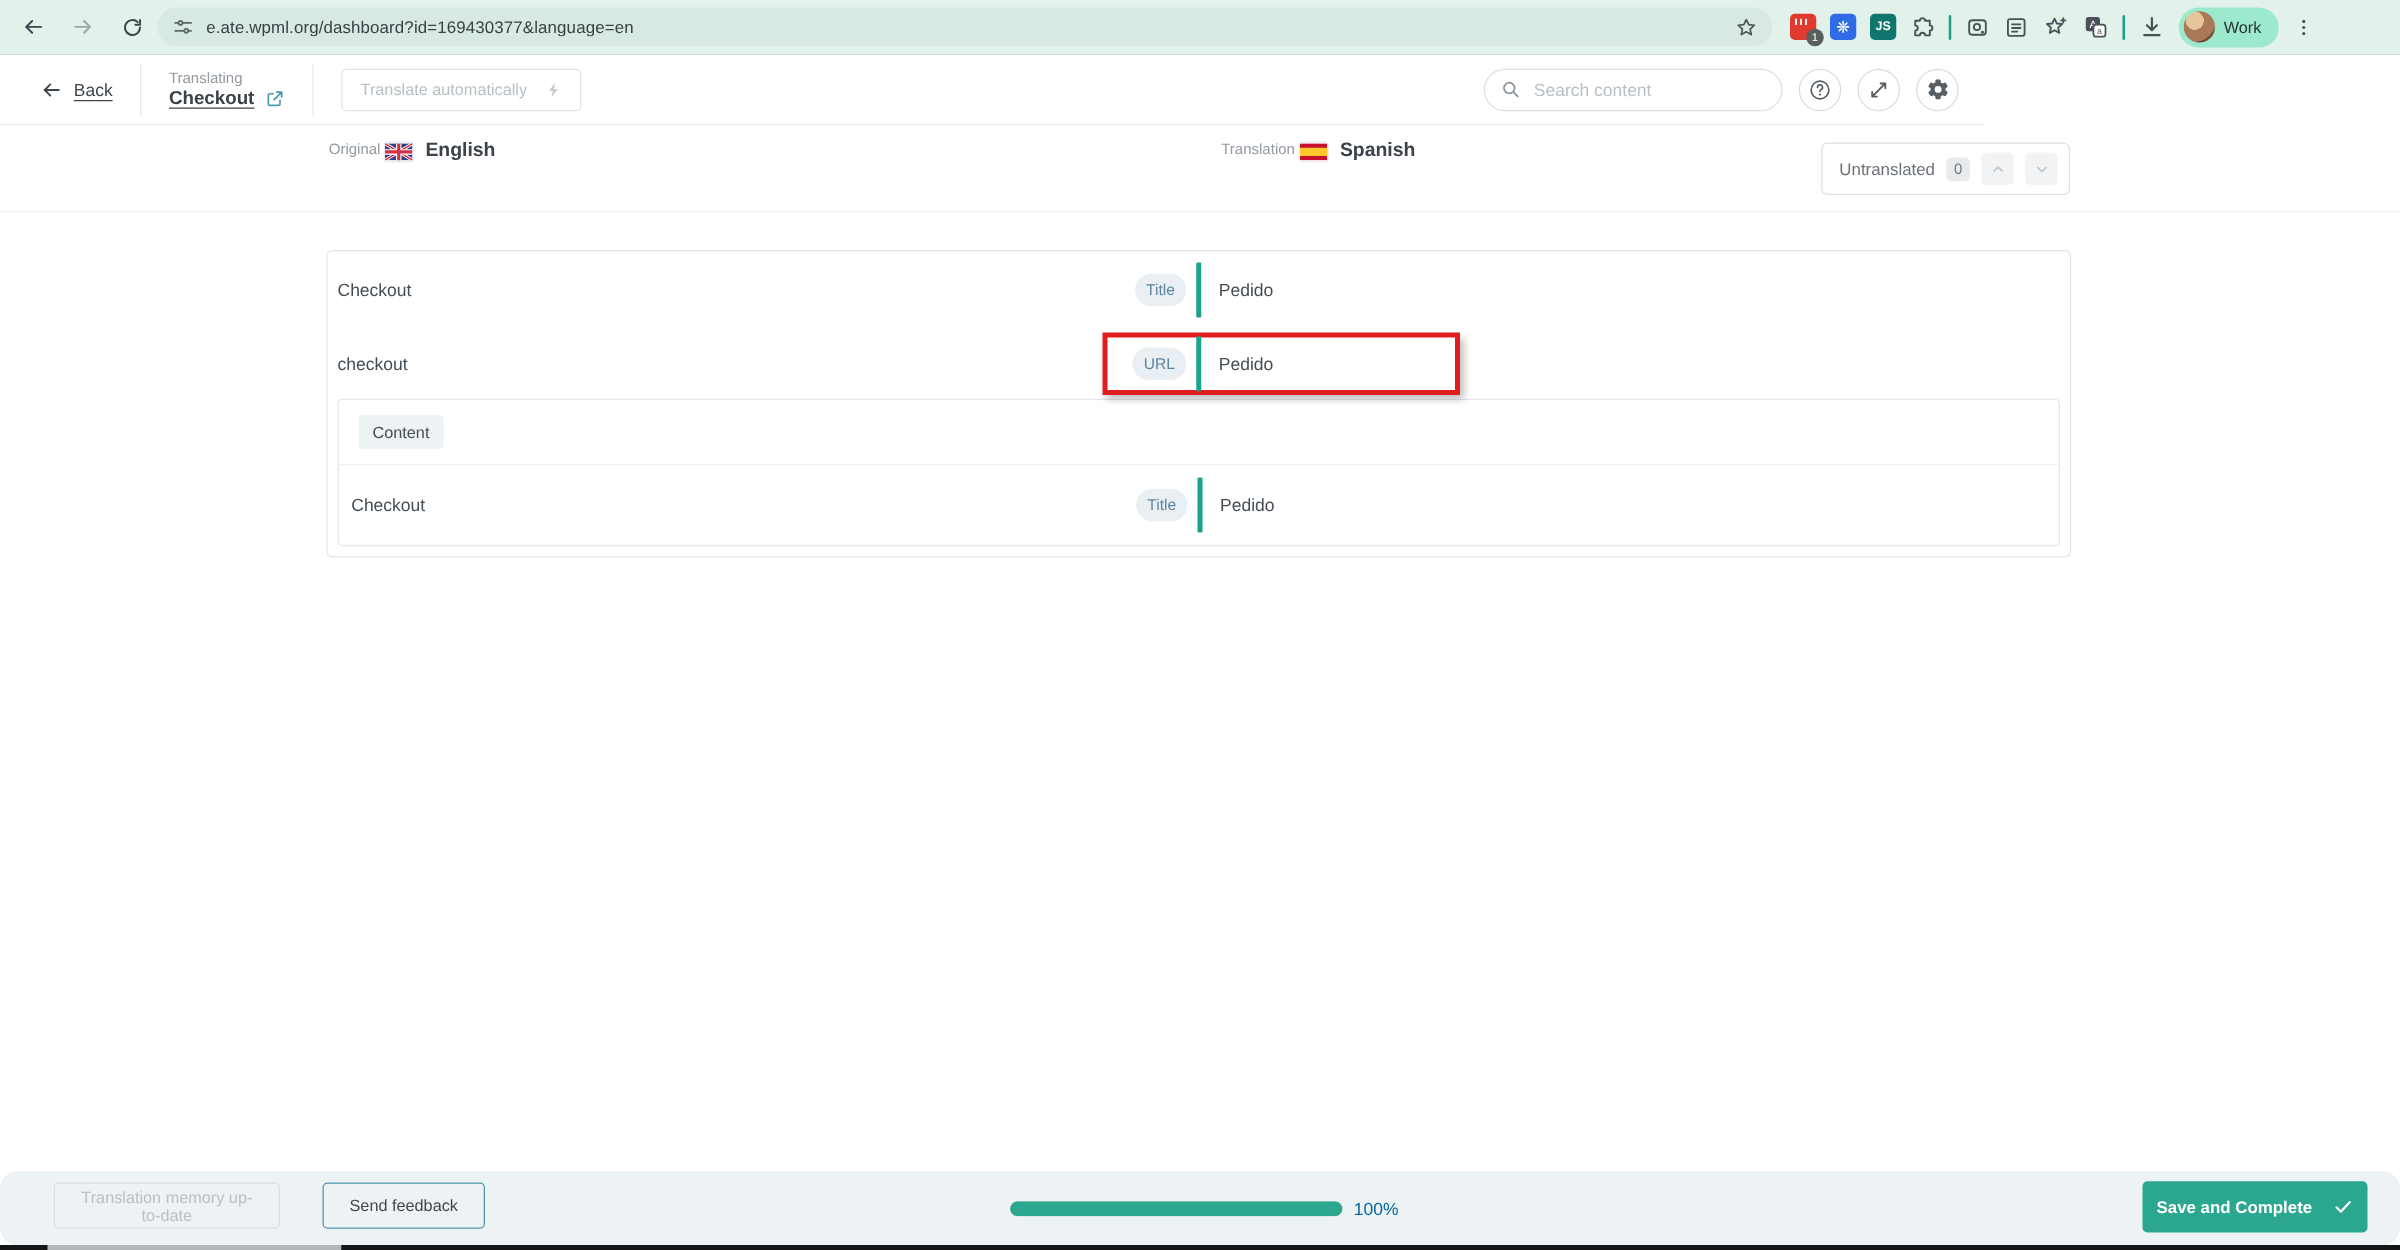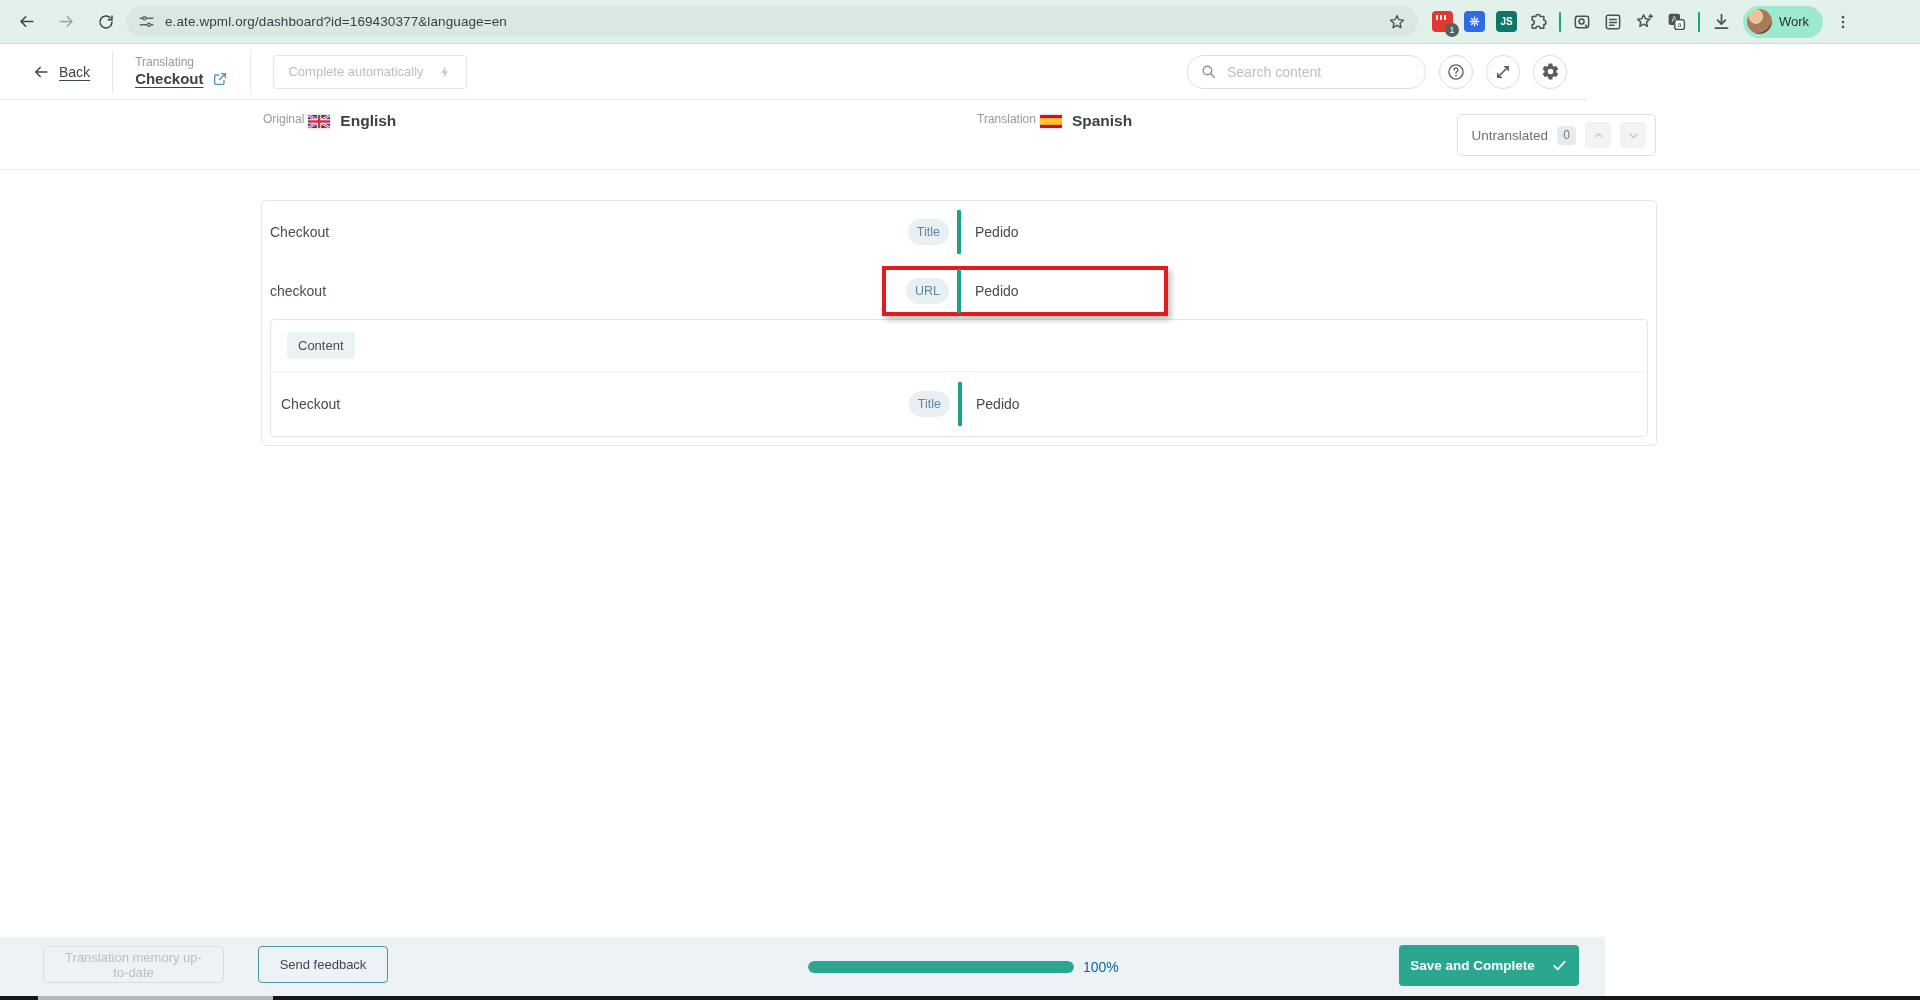--- a/index.html
+++ b/index.html
@@ -82,21 +82,21 @@
   .badge{background:var(--badge-bg);color:var(--badge-ink);font-size:12.5px;padding:6px 9px;border-radius:13px;white-space:nowrap;}
   .vbar{width:4px;height:44px;background:var(--teal);margin-left:8px;border-radius:1px;flex:none;}
   .t-value{margin-left:14px;font-size:14px;color:var(--ink);}
   .t-cell.highlight{border:4px solid var(--red);margin:-4px;box-shadow:3px 4px 6px rgba(0,0,0,.25);}
   .subcard{margin:0 8px 8px 8px;border:1px solid #e4e7ea;border-radius:4px;}
   .subcard .chip-row{padding:12px 16px;border-bottom:1px solid #eef1f3;}
   .subcard .row{height:64px;padding:0 10px;}
   .subcard .row-source{width:606px;}
 
   
-  .footer{position:absolute;left:0;top:937px;width:1605px;height:59px;background:#edf2f4;}
+  .footer{position:absolute;left:0;top:937px;width:1920px;height:59px;background:#edf2f4;border-radius:14px;}
   .foot-btn{height:37px;border-radius:4px;font-size:13px;font-family:inherit;display:flex;align-items:center;justify-content:center;padding:0 16px;background:transparent;}
   .mem-btn{position:absolute;left:43px;top:9px;width:181px;border:1px solid #d9dde0;color:var(--disabled);}
   .fb-btn{position:absolute;left:258px;top:9px;width:130px;border:1px solid #4e95aa;color:#3f474d;cursor:pointer;}
   .prog-wrap{position:absolute;left:808px;top:0;height:59px;display:flex;align-items:center;gap:9px;}
   .prog-track{width:266px;height:12px;border-radius:6px;background:#d9e0e3;overflow:hidden;}
   .prog-fill{height:100%;background:var(--save);border-radius:6px;}
   .prog-label{font-size:14px;color:#0369a1;text-align:right;}
   .save-btn{position:absolute;right:26px;top:8px;width:180px;height:41px;background:var(--save);border:none;border-radius:4px;color:#fff;font-size:13.5px;font-weight:bold;font-family:inherit;display:flex;align-items:center;justify-content:center;gap:16px;cursor:pointer;}
 
   .taskbar-strip{position:absolute;left:0;top:996px;width:1920px;height:4px;background:#151617;}
@@ -220,21 +220,21 @@
       <span class="ext-link">
         <svg width="16" height="16" viewBox="0 0 24 24" fill="none" stroke="currentColor" stroke-width="2" stroke-linecap="round" stroke-linejoin="round">
             <path d="M14 4h6v6M20 4l-9 9"></path>
             <path d="M18 14v4.5a1.5 1.5 0 0 1-1.5 1.5h-11A1.5 1.5 0 0 1 4 18.5v-11A1.5 1.5 0 0 1 5.5 6H10"></path>
           </svg>
       </span>
     </div>
   </div>
   <div class="tb-div"></div>
   <button class="auto-btn">
-    <span>Complete automatically</span>
+    <span>Translate automatically</span>
     <svg width="14" height="14" viewBox="0 0 24 24" fill="currentColor">
         <path d="M13.5 2L5.5 13.5h5l-1.3 8.5 8.3-11.5h-5z"></path>
       </svg>
   </button>
   <div class="tb-right">
     <div class="search-pill">
       <span>
         <svg width="17" height="17" viewBox="0 0 24 24" fill="none" stroke="currentColor" stroke-width="2" stroke-linecap="round">
             <circle cx="10.5" cy="10.5" r="6"></circle>
             <path d="M15.5 15.5L20 20"></path>

